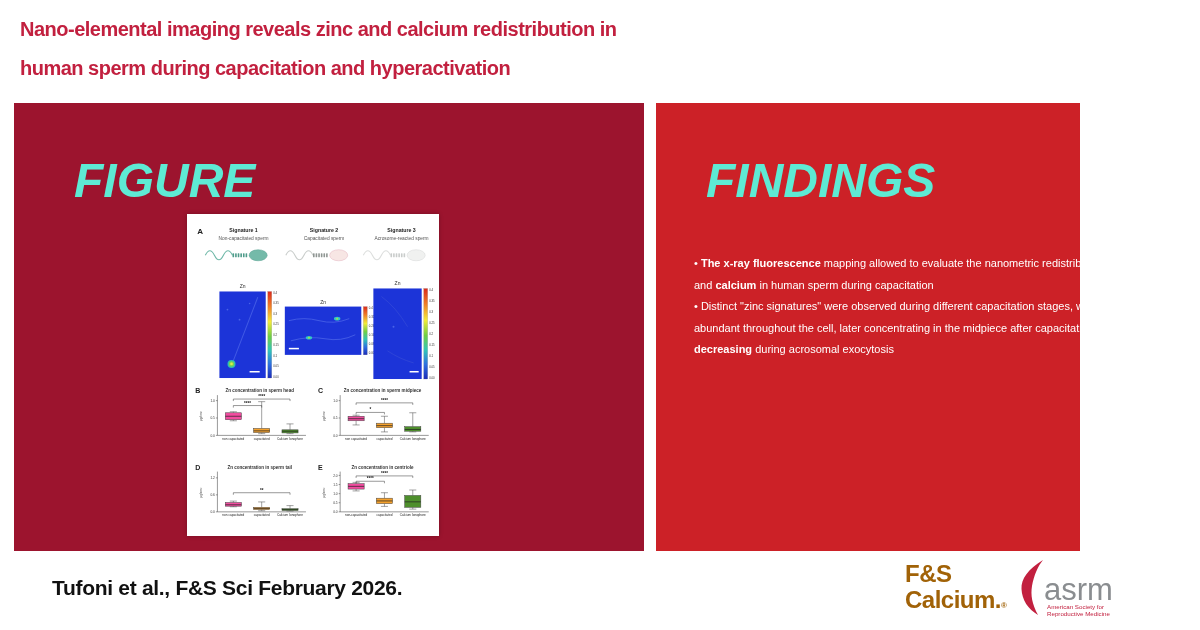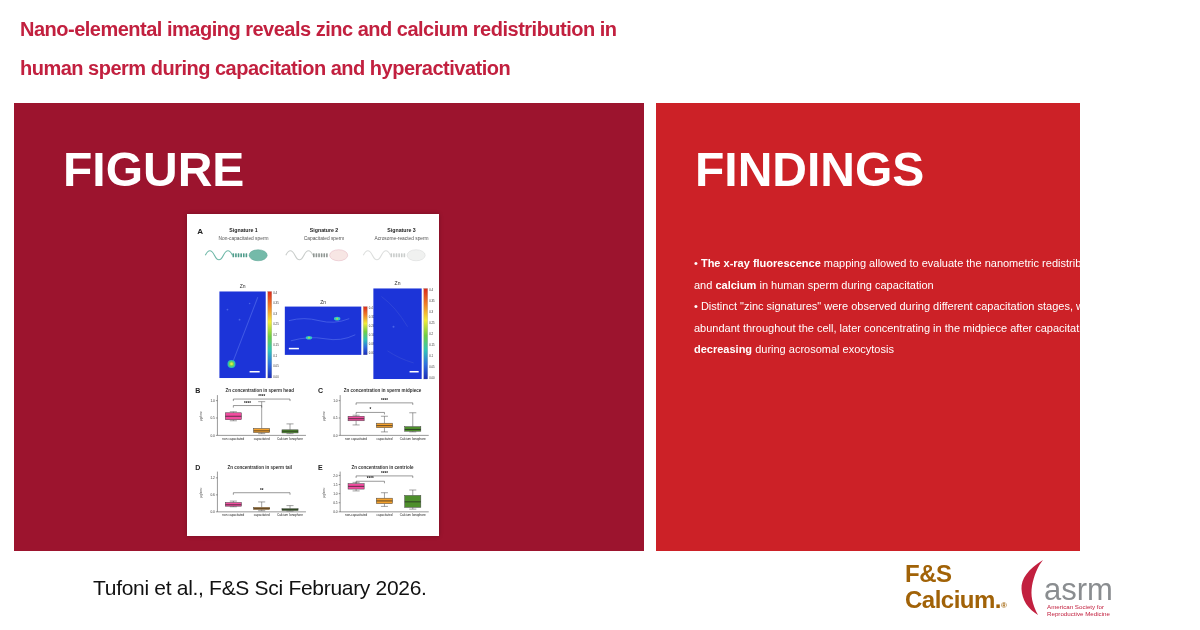--- a/index.html
+++ b/index.html
@@ -4,34 +4,34 @@
 <style>
   html,body{margin:0;padding:0;background:#fff;font-family:"Liberation Sans",sans-serif;}
   .card{position:relative;width:1200px;height:630px;background:#ffffff;overflow:hidden;}
 
   .title{position:absolute;left:20px;top:10px;width:1160px;
          color:#C2203F;font-weight:bold;font-size:20px;line-height:39px;letter-spacing:-0.5px;}
 
   .panel{position:absolute;top:103px;height:448px;}
   .panel-figure{left:14px;width:630px;background:#9C142E;}
   .panel-findings{left:656px;width:424px;background:#CC2127;}
-  .panel h2{margin:1px;position:absolute;color:#ffffff;font-size:48px;font-weight:bold;letter-spacing:0;}
+  .panel h2{margin:12px;position:absolute;color:#5eead4;font-size:48px;font-weight:bold;letter-spacing:0;font-style:italic;}
   .panel-figure h2{left:48px;top:38px;}
   .panel-findings h2{left:38px;top:38px;}
 
   .figure-box{position:absolute;left:173px;top:111px;width:252px;height:322px;background:#ffffff;
               box-shadow:0 0 4px rgba(0,0,0,0.25);}
 
   .bullets{position:absolute;left:38px;top:150px;width:466px;color:#ffffff;
            font-size:11px;line-height:21.5px;font-weight:400;}
   .bullet{margin:0;}
   .bullet strong{font-weight:bold;}
 
   .citation{position:absolute;left:52px;top:576px;color:#111111;
-            font-size:21px;font-weight:normal;letter-spacing:-0.3px;margin-left:41px;}
+            font-size:21px;font-weight:bold;letter-spacing:-0.3px;}
 
   .fs-logo{position:absolute;left:905px;top:561px;color:#a16207;
            font-size:24px;font-weight:bold;line-height:26px;letter-spacing:-0.5px;}
   .fs-logo .reg{font-size:8px;vertical-align:baseline;}
 
   .asrm-logo{position:absolute;left:1020px;top:557px;}
 </style>
 </head>
 <body>
 

